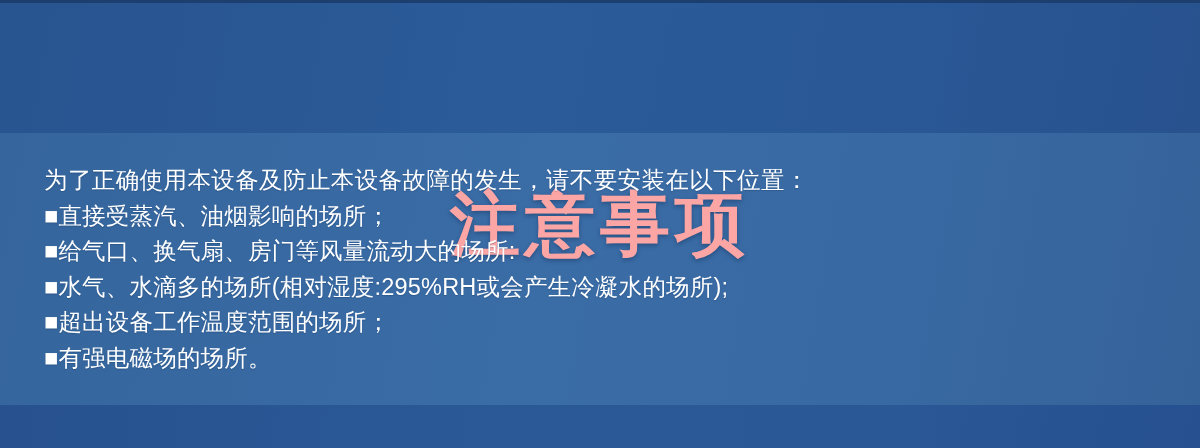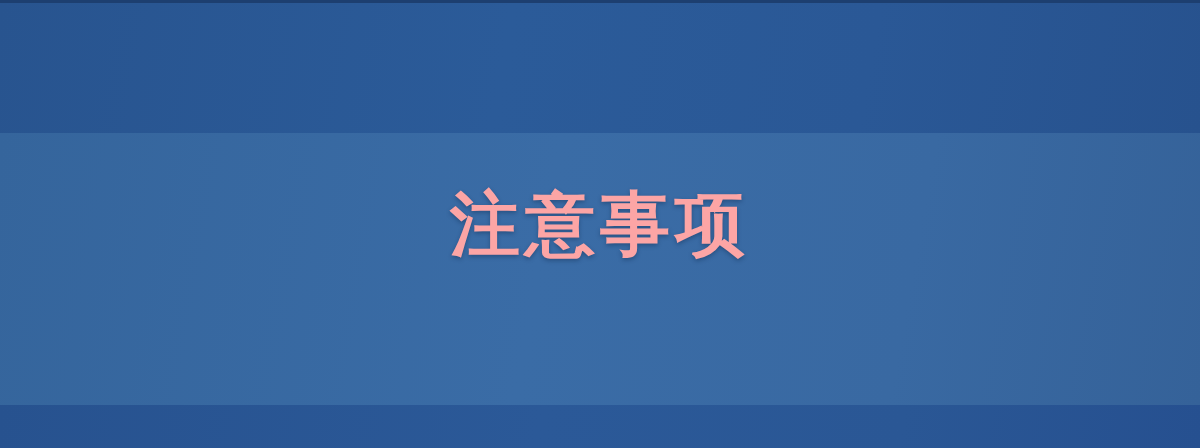--- a/index.html
+++ b/index.html
@@ -142,14 +142,22 @@
 
   <div class="top-rule"></div>
 
   <div class="header-band"></div>
   <div class="header-title">注意事项</div>
 
   <div class="body-band"></div>
 
   <div class="footer-band"></div>
 
+  <div class="body-text">
+    <div class="text-line intro">为了正确使用本设备及防止本设备故障的发生，请不要安装在以下位置：</div>
+    <div class="text-line">■直接受蒸汽、油烟影响的场所；</div>
+    <div class="text-line">■给气口、换气扇、房门等风量流动大的场所:</div>
+    <div class="text-line">■水气、水滴多的场所(相对湿度:295%RH或会产生冷凝水的场所);</div>
+    <div class="text-line">■超出设备工作温度范围的场所；</div>
+    <div class="text-line">■有强电磁场的场所。</div>
+  </div>
 
 </div>
 
 </body></html>

